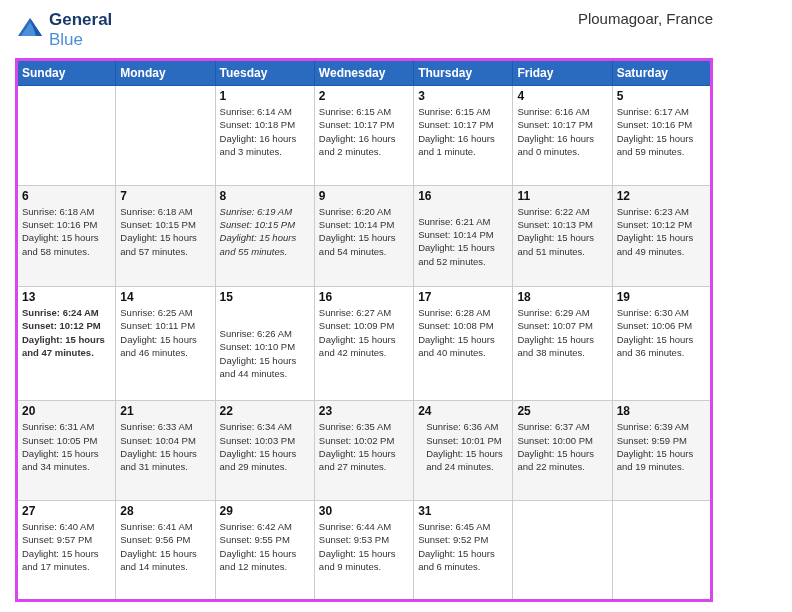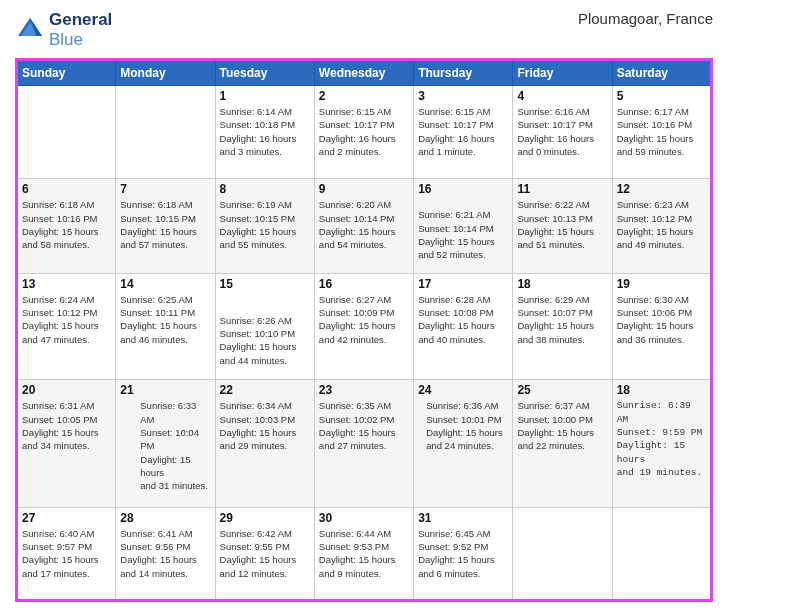--- a/index.html
+++ b/index.html
@@ -172,21 +172,21 @@
           </td>
           <td>
             <div class="day-num">7</div>
             <div class="cell-text" style="white-space: pre-line;">Sunrise: 6:18 AM
 Sunset: 10:15 PM
 Daylight: 15 hours
 and 57 minutes.</div>
           </td>
           <td>
             <div class="day-num">8</div>
-            <div class="cell-text" style="white-space: pre-line;">Sunrise: 6:19 AM
+            <div class="cell-text" style="white-space: pre-line; font-style: italic;">Sunrise: 6:19 AM
 Sunset: 10:15 PM
 Daylight: 15 hours
 and 55 minutes.</div>
           </td>
           <td>
             <div class="day-num">9</div>
             <div class="cell-text" style="white-space: pre-line;">Sunrise: 6:20 AM
 Sunset: 10:14 PM
 Daylight: 15 hours
 and 54 minutes.</div>
@@ -209,21 +209,21 @@
             <div class="day-num">12</div>
             <div class="cell-text" style="white-space: pre-line;">Sunrise: 6:23 AM
 Sunset: 10:12 PM
 Daylight: 15 hours
 and 49 minutes.</div>
           </td>
         </tr>
         <tr>
           <td>
             <div class="day-num">13</div>
-            <div class="cell-text" style="white-space: pre-line;">Sunrise: 6:24 AM
+            <div class="cell-text" style="white-space: pre-line; font-weight: bold;">Sunrise: 6:24 AM
 Sunset: 10:12 PM
 Daylight: 15 hours
 and 47 minutes.</div>
           </td>
           <td>
             <div class="day-num">14</div>
             <div class="cell-text" style="white-space: pre-line;">Sunrise: 6:25 AM
 Sunset: 10:11 PM
 Daylight: 15 hours
 and 46 minutes.</div>
@@ -267,21 +267,21 @@
         <tr>
           <td>
             <div class="day-num">20</div>
             <div class="cell-text" style="white-space: pre-line;">Sunrise: 6:31 AM
 Sunset: 10:05 PM
 Daylight: 15 hours
 and 34 minutes.</div>
           </td>
           <td>
             <div class="day-num">21</div>
-            <div class="cell-text" style="white-space: pre-line; margin-left: 20px;">Sunrise: 6:33 AM
+            <div class="cell-text" style="white-space: pre-line;">Sunrise: 6:33 AM
 Sunset: 10:04 PM
 Daylight: 15 hours
 and 31 minutes.</div>
           </td>
           <td>
             <div class="day-num">22</div>
             <div class="cell-text" style="white-space: pre-line;">Sunrise: 6:34 AM
 Sunset: 10:03 PM
 Daylight: 15 hours
 and 29 minutes.</div>
@@ -302,21 +302,21 @@
           </td>
           <td>
             <div class="day-num">25</div>
             <div class="cell-text" style="white-space: pre-line;">Sunrise: 6:37 AM
 Sunset: 10:00 PM
 Daylight: 15 hours
 and 22 minutes.</div>
           </td>
           <td>
             <div class="day-num">18</div>
-            <div class="cell-text" style="white-space: pre-line; font-family: Liberation Mono, monospace;">Sunrise: 6:39 AM
+            <div class="cell-text" style="white-space: pre-line;">Sunrise: 6:39 AM
 Sunset: 9:59 PM
 Daylight: 15 hours
 and 19 minutes.</div>
           </td>
         </tr>
         <tr>
           <td>
             <div class="day-num">27</div>
             <div class="cell-text" style="white-space: pre-line;">Sunrise: 6:40 AM
 Sunset: 9:57 PM

